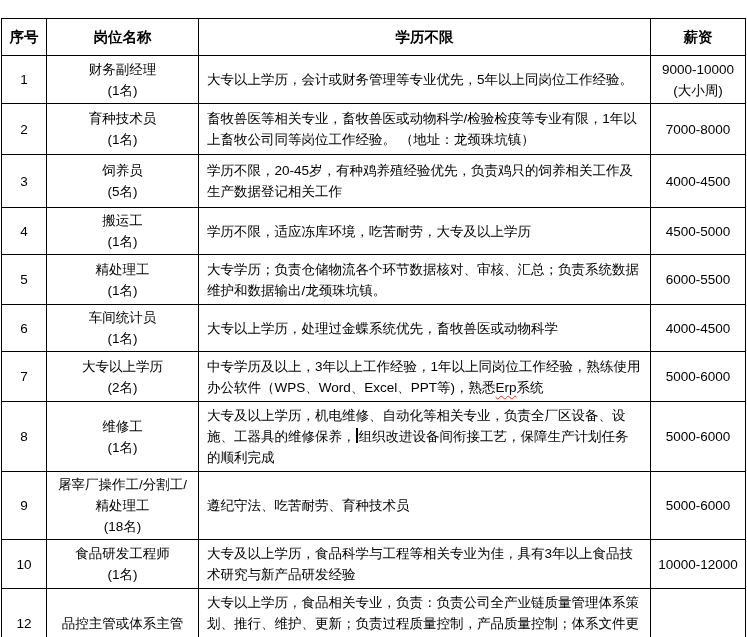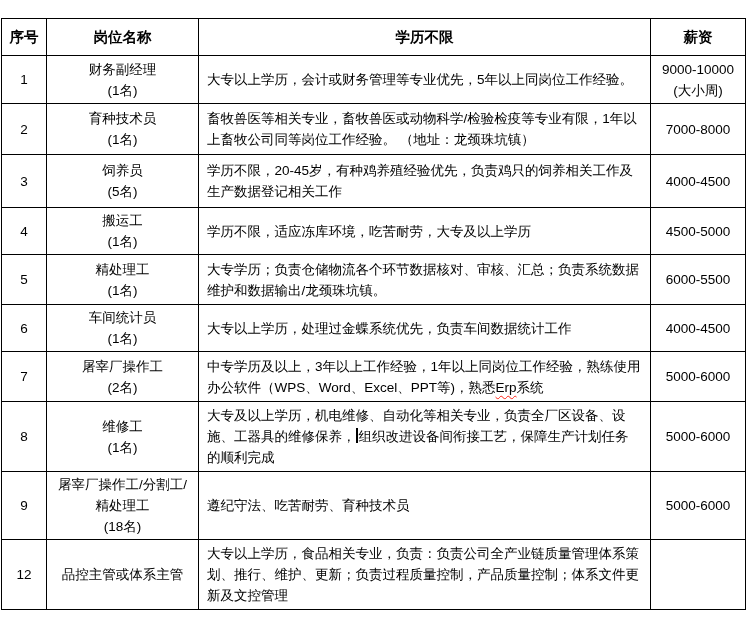--- a/index.html
+++ b/index.html
@@ -150,29 +150,29 @@
           <td class="cell-center">
             <div class="salary-line">6000-5500</div>
           </td>
         </tr>
         <tr>
           <td class="cell-center">6</td>
           <td class="cell-center">
             <div class="pos-line">车间统计员</div>
             <div class="pos-line">(1名)</div>
           </td>
-          <td class="cell-req"><span>大专以上学历，处理过金蝶系统优先，负责车间数据统计工作</span></td>
+          <td class="cell-req"><span>大专以上学历，处理过金蝶系统优先，畜牧兽医或动物科学</span></td>
           <td class="cell-center">
             <div class="salary-line">4000-4500</div>
           </td>
         </tr>
         <tr>
           <td class="cell-center">7</td>
           <td class="cell-center">
-            <div class="pos-line">屠宰厂操作工</div>
+            <div class="pos-line">大专以上学历</div>
             <div class="pos-line">(2名)</div>
           </td>
           <td class="cell-req"><span>中专学历及以上，3年以上工作经验，1年以上同岗位工作经验，熟练使用办公软件（WPS、Word、Excel、PPT等)，熟悉</span><span class="misspell">Erp</span><span>系统</span></td>
           <td class="cell-center">
             <div class="salary-line">5000-6000</div>
           </td>
         </tr>
         <tr>
           <td class="cell-center">8</td>
           <td class="cell-center">
@@ -187,20 +187,31 @@
         <tr>
           <td class="cell-center">9</td>
           <td class="cell-center">
             <div class="pos-line">屠宰厂操作工/分割工/</div>
             <div class="pos-line">精处理工</div>
             <div class="pos-line">(18名)</div>
           </td>
           <td class="cell-req"><span>遵纪守法、吃苦耐劳、育种技术员</span></td>
           <td class="cell-center">
             <div class="salary-line">5000-6000</div>
+          </td>
+        </tr>
+        <tr>
+          <td class="cell-center">10</td>
+          <td class="cell-center">
+            <div class="pos-line">食品研发工程师</div>
+            <div class="pos-line">(1名)</div>
+          </td>
+          <td class="cell-req"><span>大专及以上学历，食品科学与工程等相关专业为佳，具有3年以上食品技术研究与新产品研发经验</span></td>
+          <td class="cell-center">
+            <div class="salary-line">10000-12000</div>
           </td>
         </tr>
         <tr>
           <td class="cell-center">12</td>
           <td class="cell-center">
             <div class="pos-line">品控主管或体系主管</div>
           </td>
           <td class="cell-req"><span>大专以上学历，食品相关专业，负责：负责公司全产业链质量管理体系策划、推行、维护、更新；负责过程质量控制，产品质量控制；体系文件更新及文控管理</span></td>
           <td class="cell-center"></td>
         </tr>

